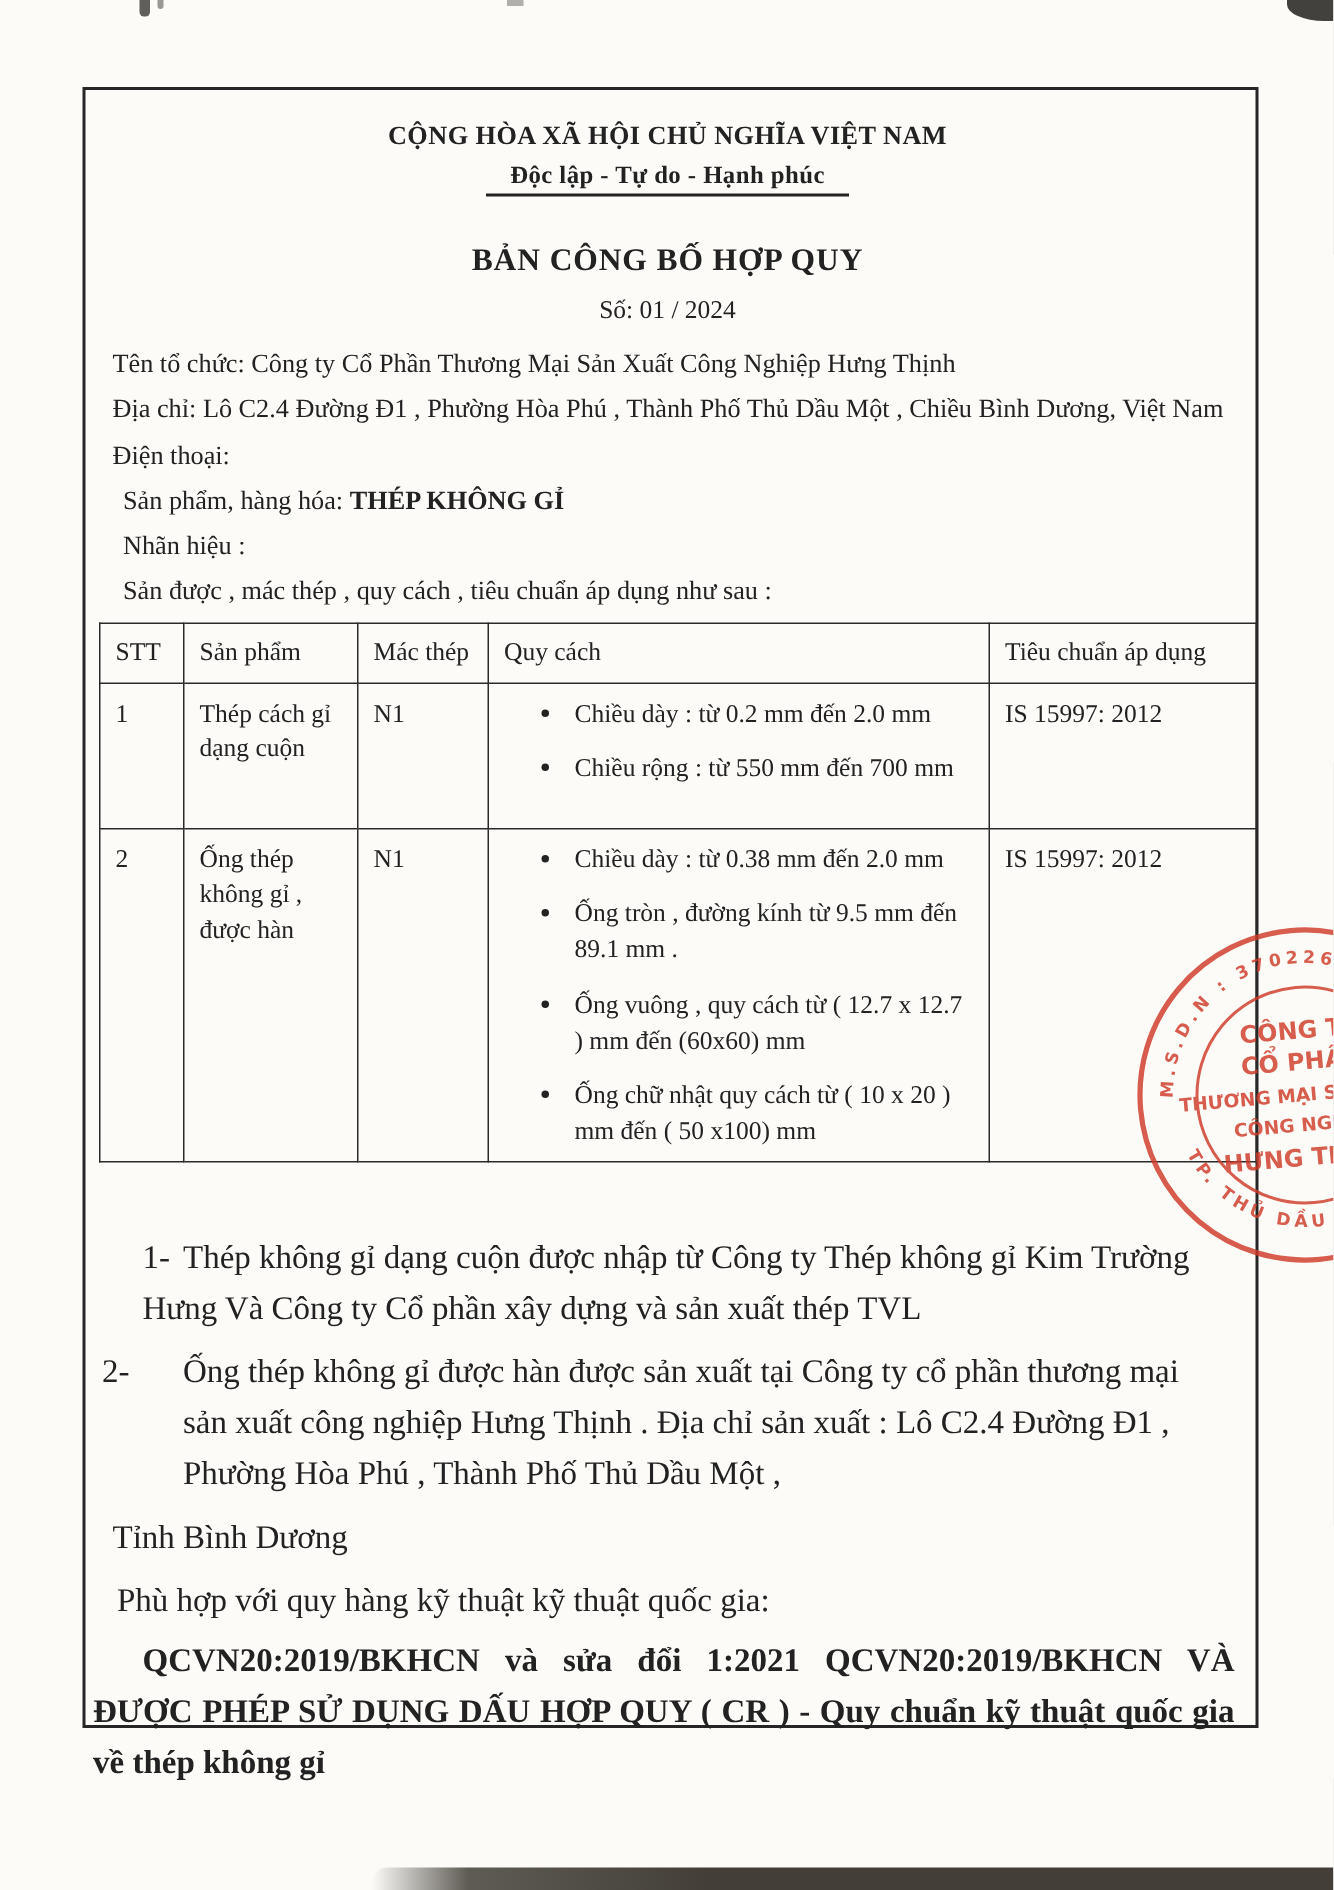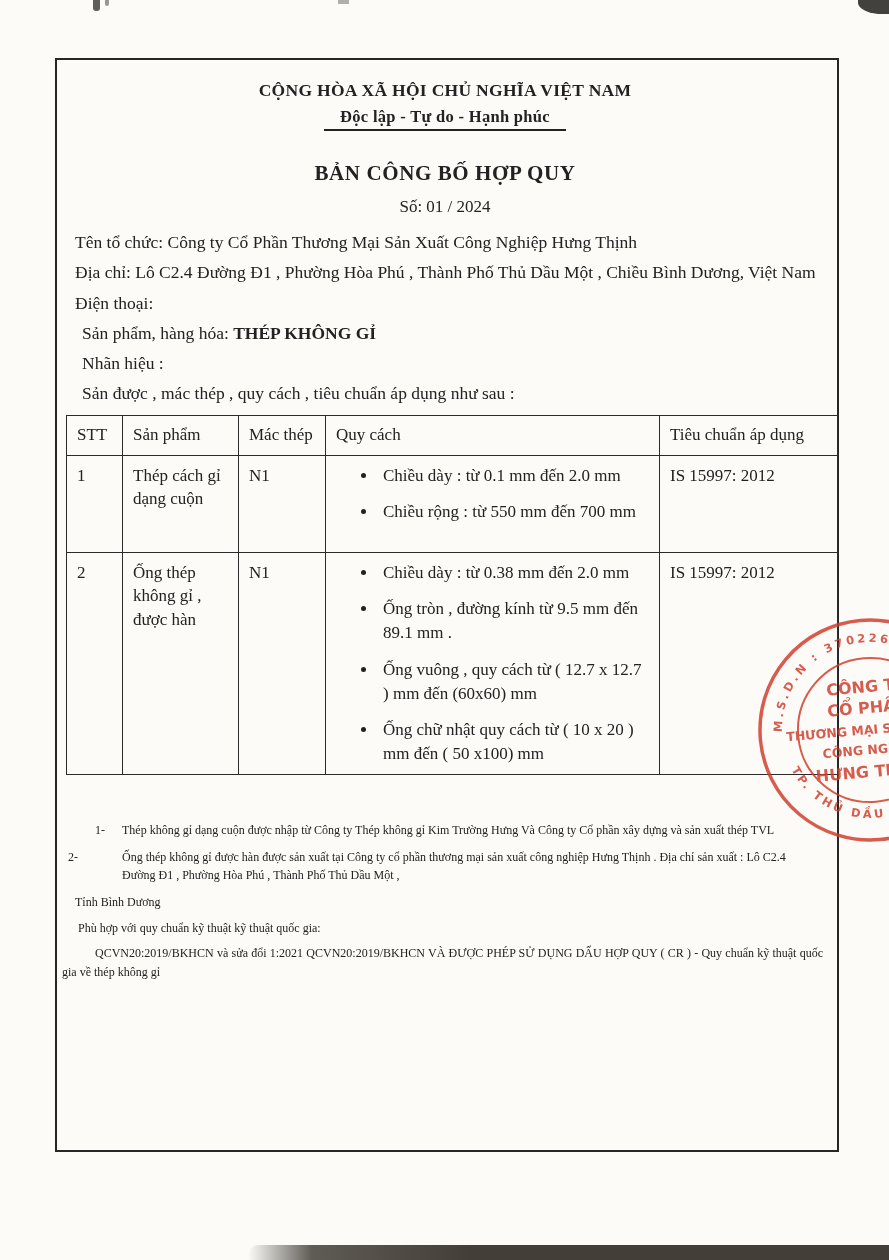--- a/index.html
+++ b/index.html
@@ -48,27 +48,27 @@
   }
   .spec-table thead th { vertical-align:middle; padding:7px 10px; height:40px; }
   .c-stt { text-align:center; }
   .cell-product { text-align:justify; }
   .cell-grade { text-align:center; }
   .row-a td { height:97px; }
   ul.specs { margin:0; padding-left:42px; list-style:disc; }
   ul.specs li { margin:0 0 13px 0; padding-left:5px; }
   ul.specs li:last-child { margin-bottom:0; }
 
-  .notes { margin-top:46px; font-size:12px; line-height:1.55; }
+  .notes { margin-top:46px; font-size:22px; line-height:1.55; }
   .note { margin:0 14px 8px 38px; }
   .note-marker { display:inline-block; width:27px; }
   .note.hanging { padding-left:27px; text-indent:-27px; }
   .province-line { margin:2px 0 8px 18px; }
   .conformity-line { margin:0 0 6px 21px; }
-  .regulation-line { margin:4px 10px 0 5px; text-indent:33px; text-align:justify; }
+  .regulation-line { margin:4px 10px 0 5px; text-indent:33px; text-align:justify;font-weight:bold; }
 
   
   .stamp { position:absolute; left:740px; top:600px; width:260px; height:260px; transform:rotate(-5deg); opacity:.82; }
   .stamp text { fill:#cf3a28; font-family:"DejaVu Sans","Liberation Sans",sans-serif; font-weight:bold; }
   .stamp .ring-text { font-size:11.5px; letter-spacing:3px; }
   .stamp .line-lg { font-size:16px; }
   .stamp .line-sm { font-size:12.5px; }
 </style>
 </head>
 <body>
@@ -117,21 +117,21 @@
           <th>Tiêu chuẩn áp dụng</th>
         </tr>
       </thead>
       <tbody>
         <tr class="row-a">
           <td class="c-stt">1</td>
           <td class="cell-product">Thép cách gỉ dạng cuộn</td>
           <td class="cell-grade">N1</td>
           <td>
             <ul class="specs">
-              <li>Chiều dày : từ 0.1 mm đến 2.0 mm</li>
+              <li>Chiều dày : từ 0.2 mm đến 2.0 mm</li>
               <li>Chiều rộng : từ 550 mm đến 700 mm</li>
             </ul>
           </td>
           <td>IS 15997: 2012</td>
         </tr>
         <tr>
           <td class="c-stt">2</td>
           <td class="cell-product">Ống thép không gỉ , được hàn</td>
           <td class="cell-grade">N1</td>
           <td>
@@ -144,21 +144,21 @@
           </td>
           <td>IS 15997: 2012</td>
         </tr>
       </tbody>
     </table>
 
     <div class="notes">
       <p class="note"><span class="note-marker">1-</span><span>Thép không gỉ dạng cuộn được nhập từ Công ty Thép không gỉ Kim Trường Hưng Và Công ty Cổ phần xây dựng và sản xuất thép TVL</span></p>
       <p class="note hanging"><span class="note-marker">2-</span><span>Ống thép không gỉ được hàn được sản xuất tại Công ty cổ phần thương mại sản xuất công nghiệp Hưng Thịnh . Địa chỉ sản xuất : Lô C2.4 Đường Đ1 , Phường Hòa Phú , Thành Phố Thủ Dầu Một ,</span></p>
       <p class="province-line">Tỉnh Bình Dương</p>
-      <p class="conformity-line">Phù hợp với quy chuẩn kỹ thuật kỹ thuật quốc gia:</p>
+      <p class="conformity-line">Phù hợp với quy hàng kỹ thuật kỹ thuật quốc gia:</p>
       <p class="regulation-line">QCVN20:2019/BKHCN và sửa đổi 1:2021 QCVN20:2019/BKHCN VÀ ĐƯỢC PHÉP SỬ DỤNG DẤU HỢP QUY ( CR ) -  Quy chuẩn kỹ thuật quốc gia về thép không gỉ</p>
     </div>
 
   </div>
 
   <svg class="stamp" viewBox="0 0 260 260" xmlns="http://www.w3.org/2000/svg">
     <defs>
       <path id="arcTop" d="M 42,130 A 88,88 0 0 1 218,130" fill="none"></path>
       <path id="arcBottom" d="M 42,130 A 88,88 0 0 0 218,130" fill="none"></path>
     </defs>

